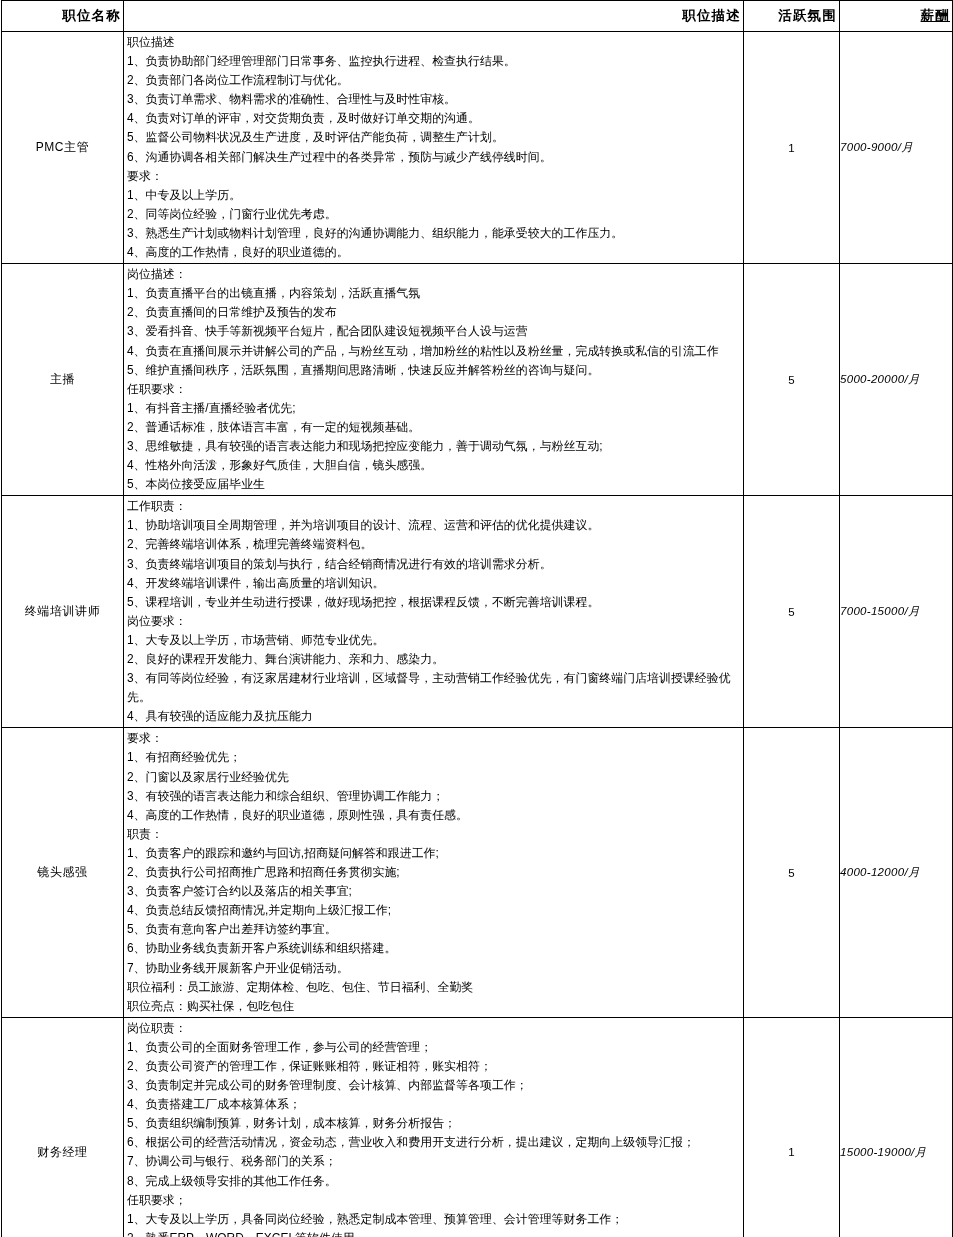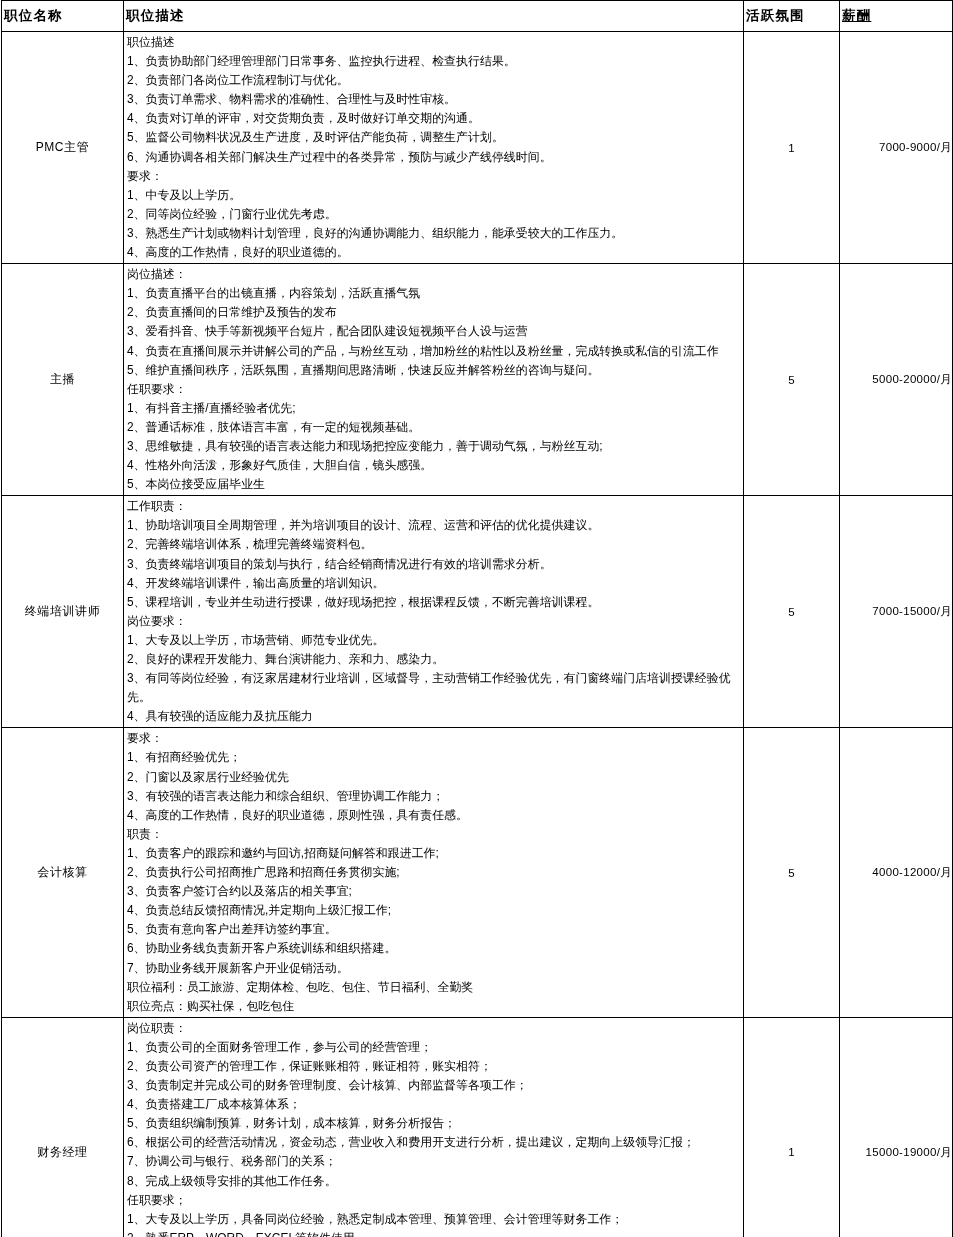--- a/index.html
+++ b/index.html
@@ -28,21 +28,21 @@
   table.job-table col.c-desc   { width: 620px; }
   table.job-table col.c-count  { width: 96px;  }
   table.job-table col.c-salary { width: 113px; }
 
   thead th {
     border: 1.2px solid #000000;
     border-width: 1.6px 1px 1.6px 1px;
     font-size: 13.5px;
     font-weight: bold;
     letter-spacing: 1.2px;
-    text-align: left;
+    text-align: right;
     vertical-align: middle;
     height: 30px;
     padding: 0 2px;
   }
   thead th.first { border-left-width: 1.6px; }
   thead th.last  { border-right-width: 1.6px; text-decoration: underline; }
 
   tbody td {
     border: 1px solid #000000;
     vertical-align: middle;
@@ -56,24 +56,25 @@
   }
   tbody tr td.cell-desc {
     vertical-align: top;
     padding: 1px 1px 1px 3px;
   }
   tbody tr td.cell-count {
     text-align: center;
     font-size: 11.5px;
   }
   tbody tr td.cell-salary {
-    text-align: right;
+    text-align: left;
     font-size: 11.5px;
     border-right-width: 1.6px;
     letter-spacing: 0.3px;
+    font-style: italic;
   }
   tbody tr:last-child td { border-bottom-width: 1.6px; }
 
   .desc-body {
     font-size: 11.9px;
     line-height: 19.1px;
     white-space: pre-wrap;
     word-break: break-all;
     letter-spacing: 0.05px;
   }
@@ -148,21 +149,21 @@
 岗位要求：
 1、大专及以上学历，市场营销、师范专业优先。
 2、良好的课程开发能力、舞台演讲能力、亲和力、感染力。
 3、有同等岗位经验，有泛家居建材行业培训，区域督导，主动营销工作经验优先，有门窗终端门店培训授课经验优先。
 4、具有较强的适应能力及抗压能力</div>
           </td>
         <td class="cell-count">5</td>
         <td class="cell-salary">7000-15000/月</td>
       </tr>
       <tr>
-        <td class="cell-title">会计核算</td>
+        <td class="cell-title">镜头感强</td>
         <td class="cell-desc">
             <div class="desc-body">要求：
 1、有招商经验优先；
 2、门窗以及家居行业经验优先
 3、有较强的语言表达能力和综合组织、管理协调工作能力；
 4、高度的工作热情，良好的职业道德，原则性强，具有责任感。
 职责：
 1、负责客户的跟踪和邀约与回访,招商疑问解答和跟进工作;
 2、负责执行公司招商推广思路和招商任务贯彻实施;
 3、负责客户签订合约以及落店的相关事宜;

